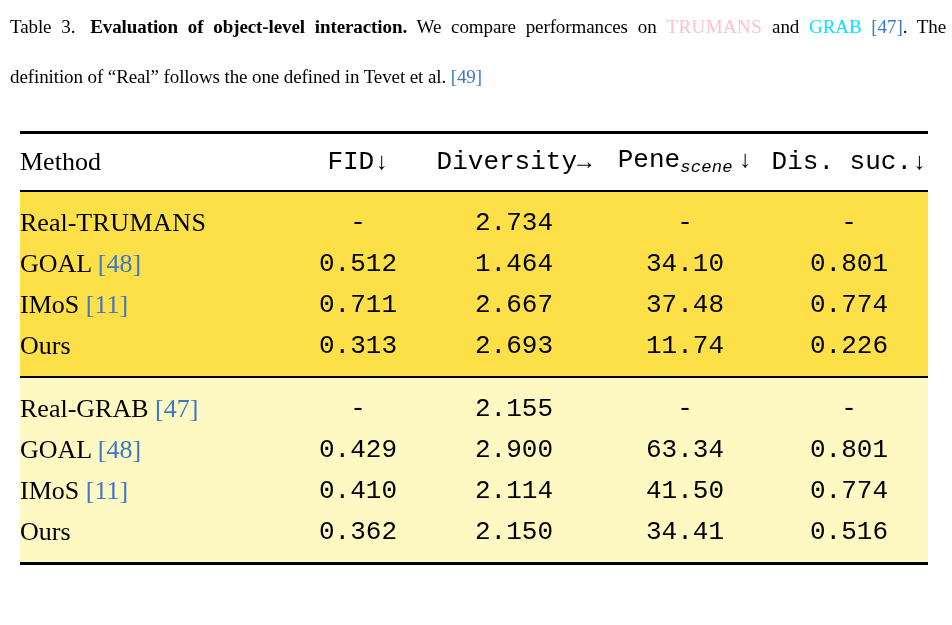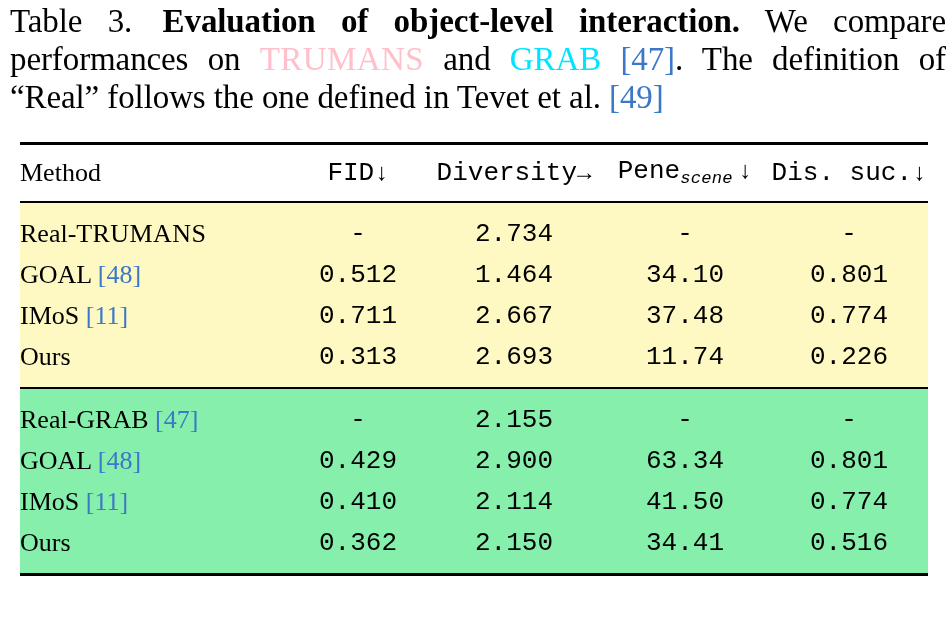--- a/index.html
+++ b/index.html
@@ -21,42 +21,42 @@
     height: 625px;
     box-sizing: border-box;
   }
 
   
   .caption {
     position: absolute;
     left: 10px;
     top: 2px;
     width: 936px;
-    font-size: 33px;
-    line-height: 38px;
+    font-size: 19px;
+    line-height: 50px;
     text-align: justify;
     text-align-last: left;
     letter-spacing: -0.1px;
   }
   .caption .cap-label { font-weight: 400; }
   .caption .cap-bold { font-weight: bold; }
   .sc {
     font-variant: small-caps;
     font-size: 1.0em;
     letter-spacing: 0.4px;
   }
   .trumans-pink { color: #ffc0cb; }
   .grab-cyan { color: #00e5ff; }
   .cite { color: #3c78c8; }
 
   
   .table-wrap {
     position: absolute;
     left: 20px;
-    top: 142px;
+    top: 131px;
     width: 908px;
   }
   table.tbl {
     width: 908px;
     border-collapse: collapse;
     font-size: 26px;
     line-height: 1;
   }
   table.tbl td, table.tbl th {
     padding: 0;
@@ -89,22 +89,22 @@
   .arrow-dn { font-size: 24px; }
   .arrow-rt { font-size: 24px; }
   sub.sub-it {
     font-style: italic;
     font-size: 0.66em;
     vertical-align: -0.3em;
     letter-spacing: 0.2px;
   }
 
   
-  .sec-pink td { background: #fef9c3; }
-  .sec-cyan td { background: #86efac; margin-left: 16px; }
+  .sec-pink td { background: #fde047; }
+  .sec-cyan td { background: #fef9c3; margin-left: 16px; }
 
   .pad-top td  { height: 10px; }
   .pad-bot td  { height: 10px; }
 
   .bold { font-weight: bold; }
 
   .calA {
     font-family: "DejaVu Serif", serif;
     font-style: italic;
     font-size: 0.98em;

